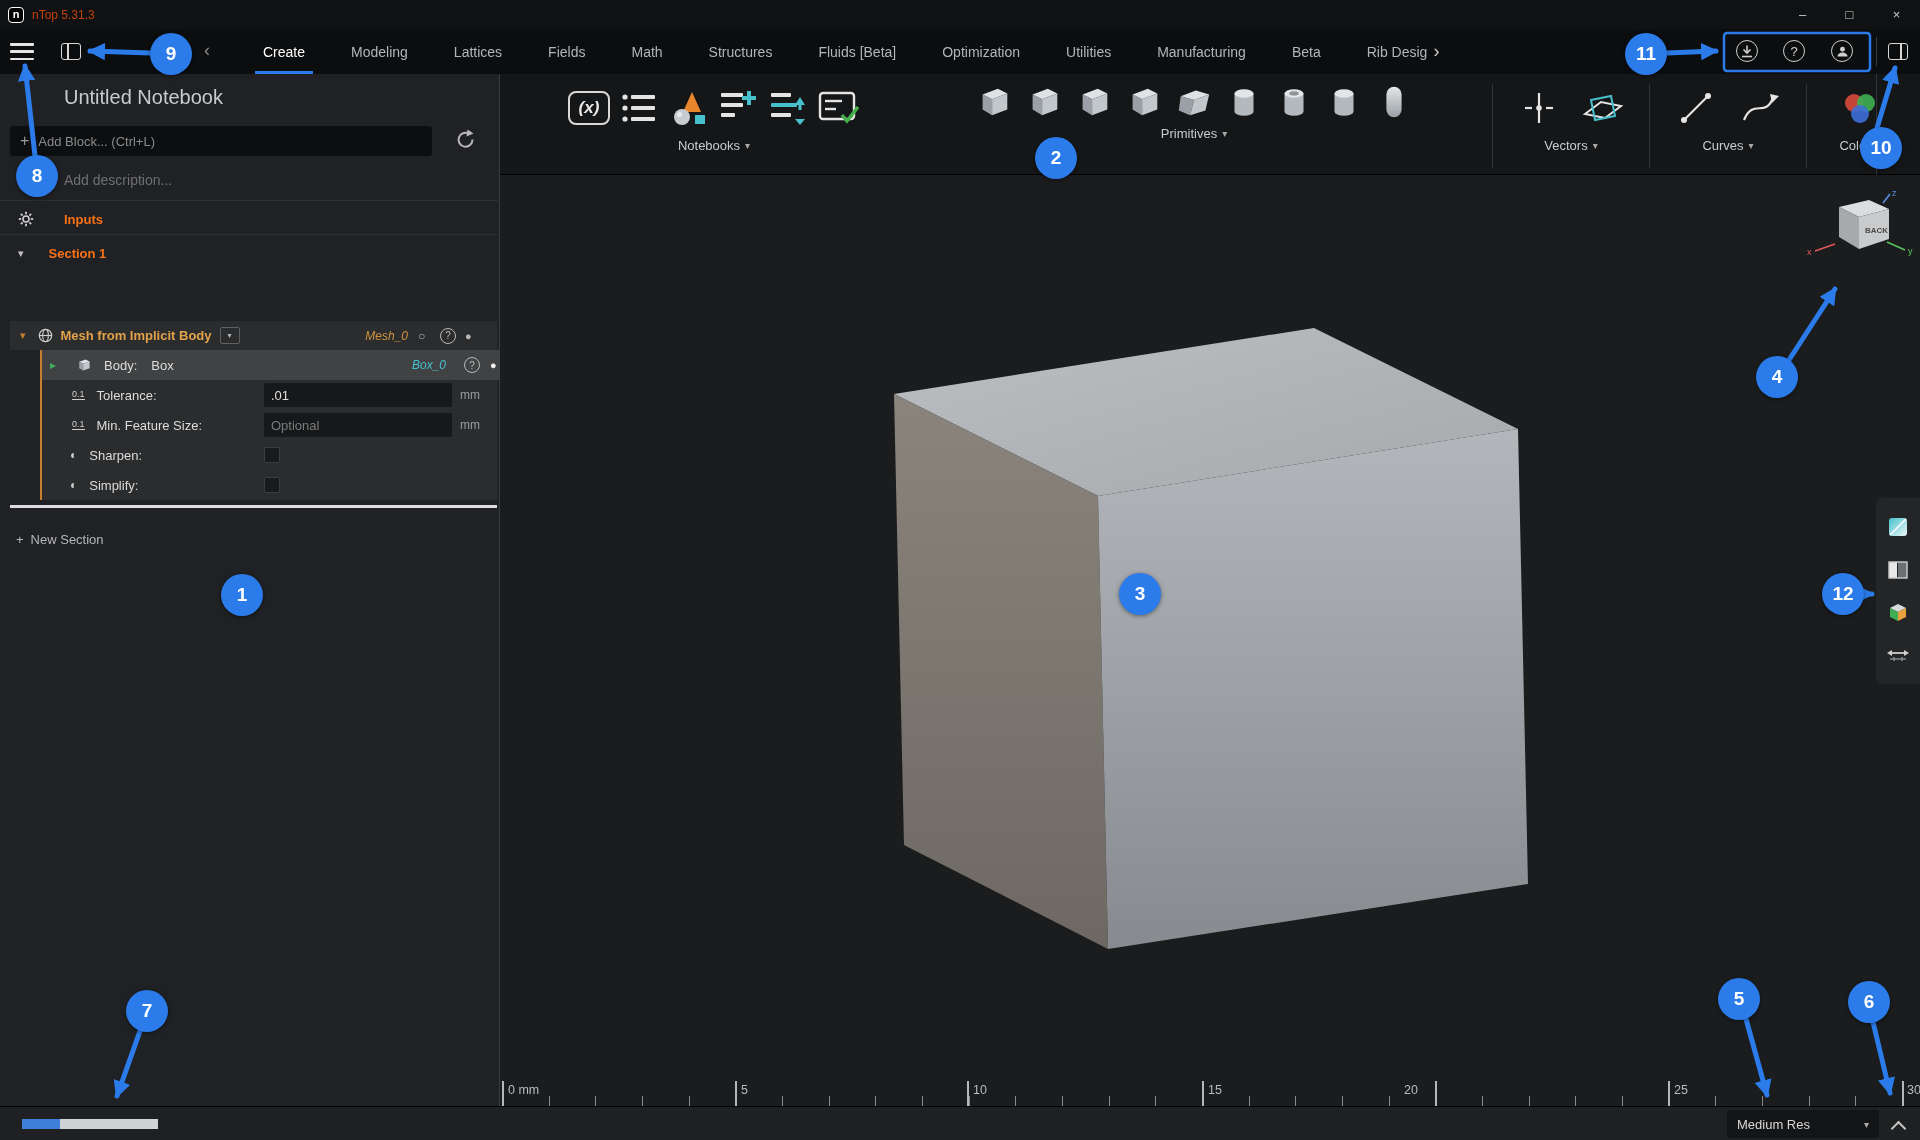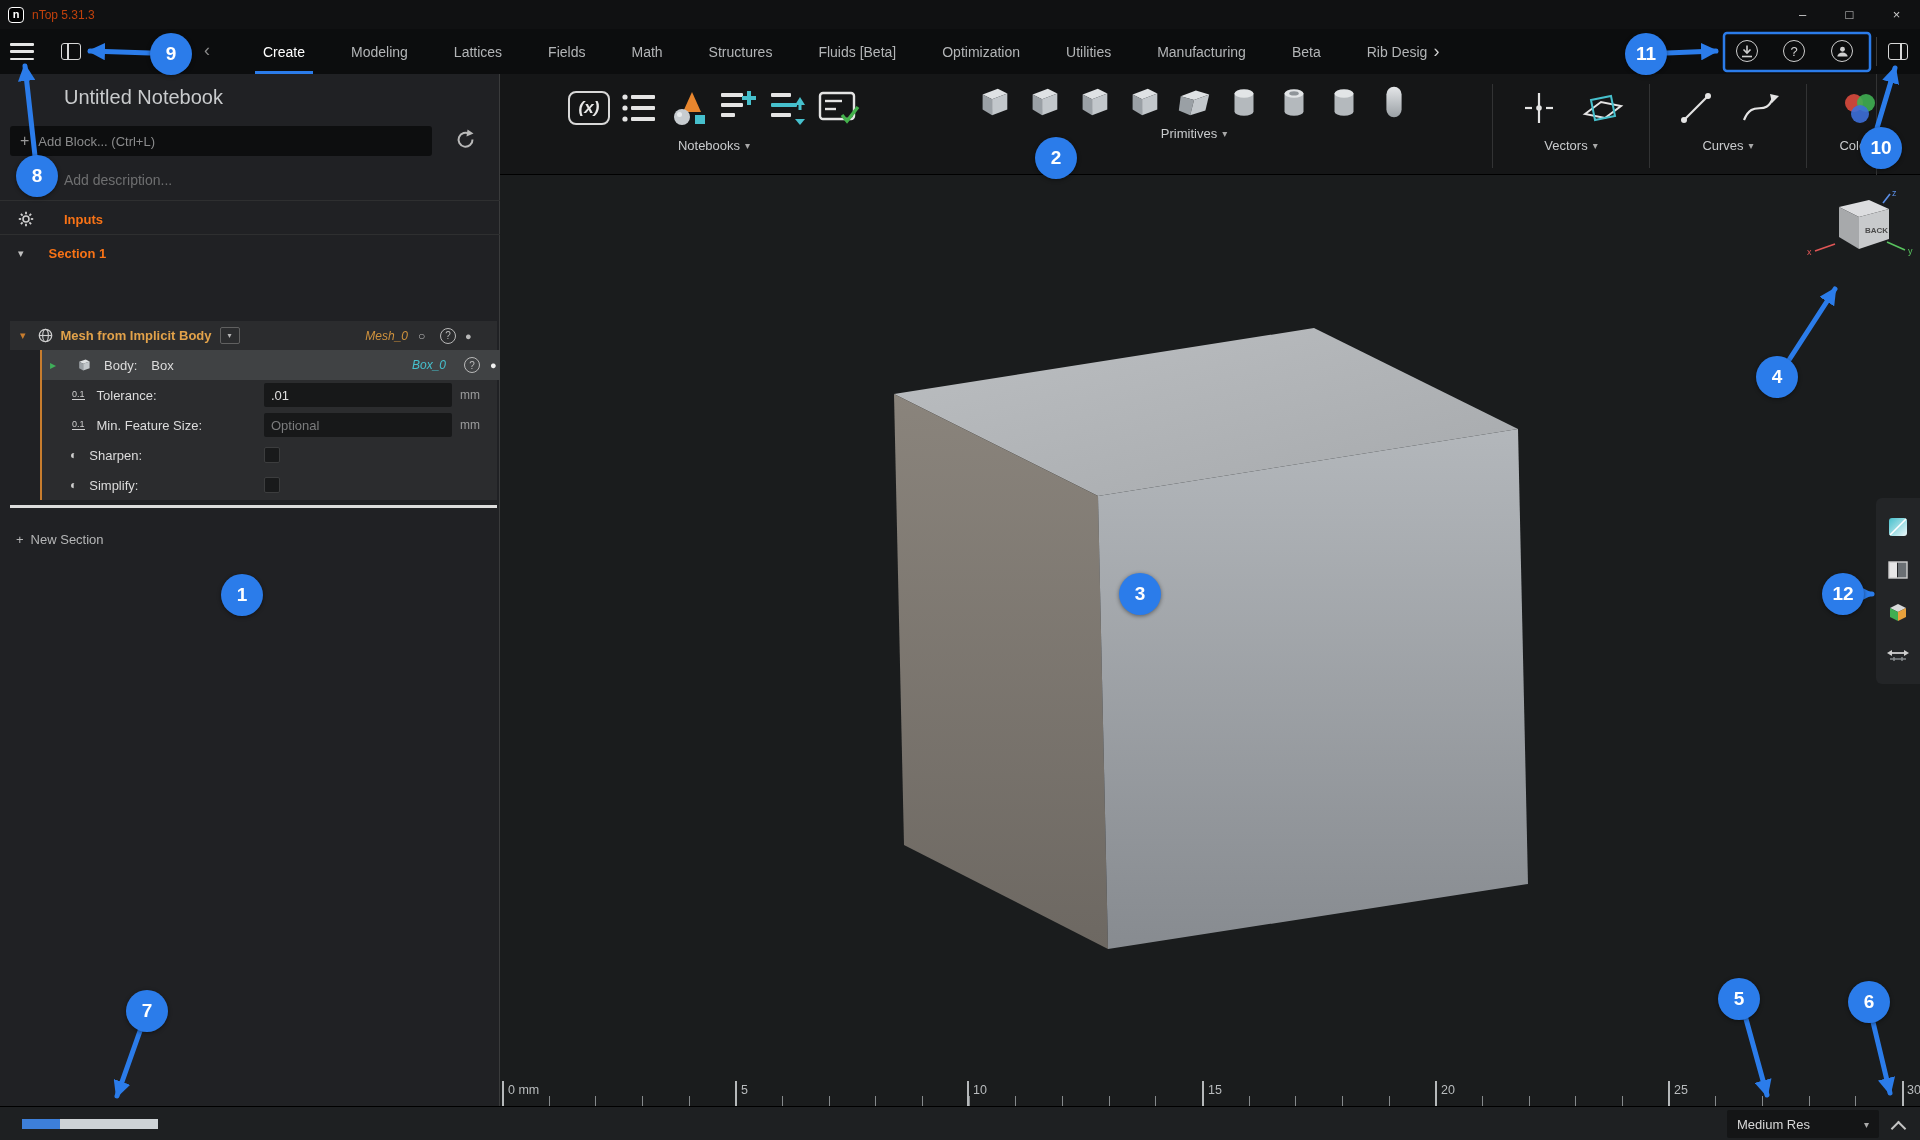--- a/index.html
+++ b/index.html
@@ -545,21 +545,21 @@
     <div class="tick-major" style="left:235px;"></div>
     <div class="tick-major" style="left:467px;"></div>
     <div class="tick-major" style="left:702px;"></div>
     <div class="tick-major" style="left:935px;"></div>
     <div class="tick-major" style="left:1168px;"></div>
     <div class="tick-major" style="left:1402px;"></div>
     <span class="ruler-label" style="left:8px;">0 mm</span>
     <span class="ruler-label" style="left:241px;">5</span>
     <span class="ruler-label" style="left:473px;">10</span>
     <span class="ruler-label" style="left:708px;">15</span>
-    <span class="ruler-label" style="left:941px;">20</span>
+    <span class="ruler-label" style="left:904px;">20</span>
     <span class="ruler-label" style="left:1174px;">25</span>
     <span class="ruler-label" style="left:1407px;">30</span>
   </div>
 
   <div class="right-rail">
     <svg width="24" height="24" viewBox="0 0 24 24">
       <rect x="3" y="3" width="18" height="18" rx="3" fill="url(#railg1)"></rect>
       <line x1="4" y1="20" x2="20" y2="4" stroke="#ffffff" stroke-width="1.6"></line>
     </svg>
     <svg width="24" height="24" viewBox="0 0 24 24">

